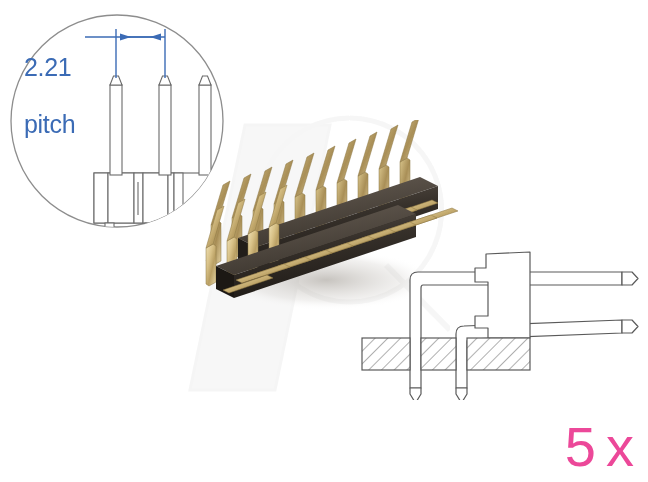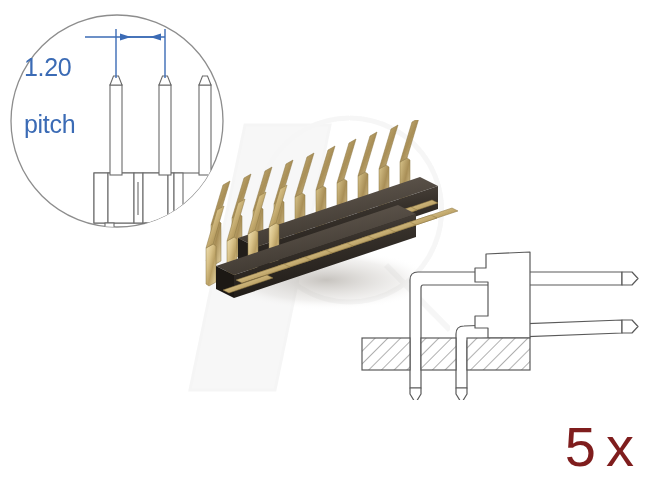--- a/index.html
+++ b/index.html
@@ -73,21 +73,21 @@
     top: 238px;
     width: 288px;
     height: 162px;
   }
 
   
   .quantity {
     position: absolute;
     right: 14px;
     bottom: 6px;
-    color: #7f1d1d;
+    color: #ec4899;
     font-size: 56px;
     line-height: 58px;
     font-family: "Liberation Sans", sans-serif;
     font-weight: 400;
     white-space: nowrap;
     user-select: none;
   }
   .quantity .qty-num { letter-spacing: 0px; }
   .quantity .qty-x { margin-left: 10px; }
 </style>
@@ -149,21 +149,21 @@
         <line x1="113" y1="25" x2="157" y2="25"></line>
       </g>
       <g fill="#3b6bb5">
         <path d="M 123 25 L 112 21.5 L 112 28.5 Z"></path>
         <path d="M 142 25 L 153 21.5 L 153 28.5 Z"></path>
       </g>
     </g>
   </svg>
 
   <div class="detail-label">
-    <span class="val">1.20</span>
+    <span class="val">2.21</span>
     <span class="unit">pitch</span>
   </div>
 
   <svg class="product-photo" viewBox="0 0 260 210">
     <defs>
       <linearGradient id="gold" x1="0" y1="0" x2="1" y2="1">
         <stop offset="0%" stop-color="#efe0b4"></stop>
         <stop offset="35%" stop-color="#d8c187"></stop>
         <stop offset="60%" stop-color="#b99f63"></stop>
         <stop offset="100%" stop-color="#e6d6a8"></stop>

